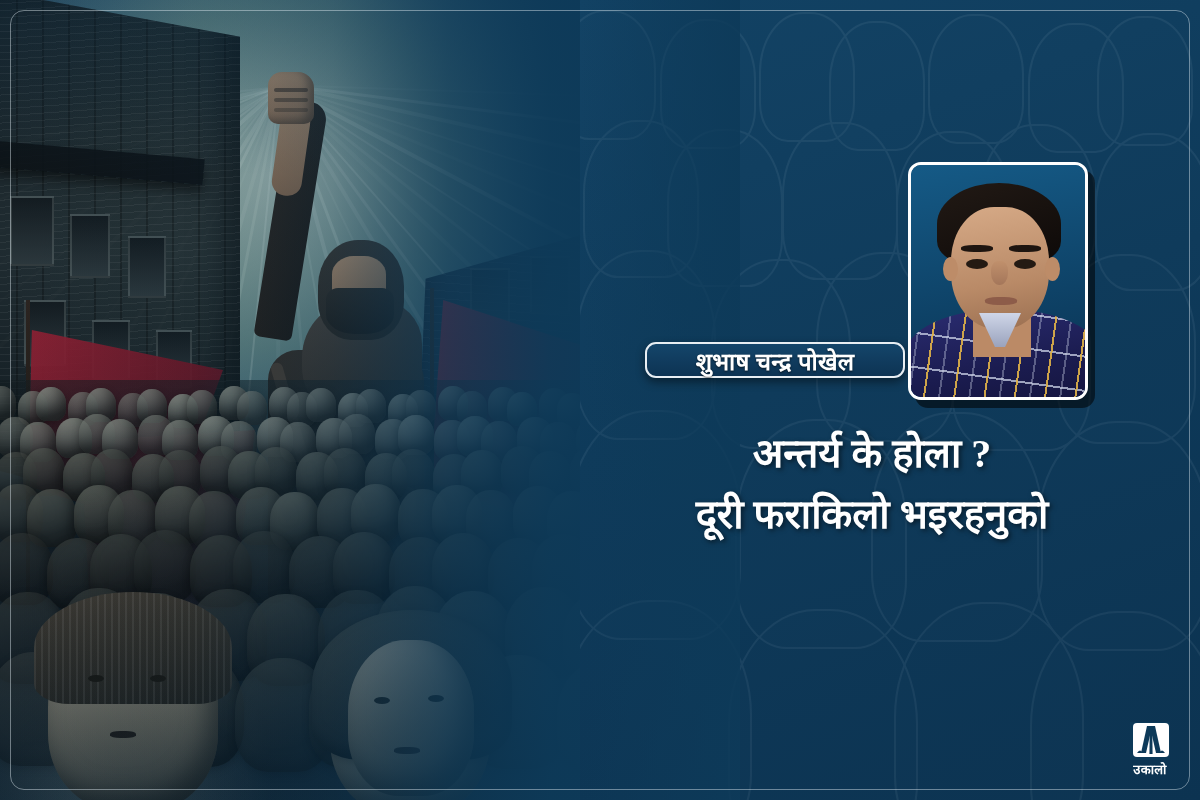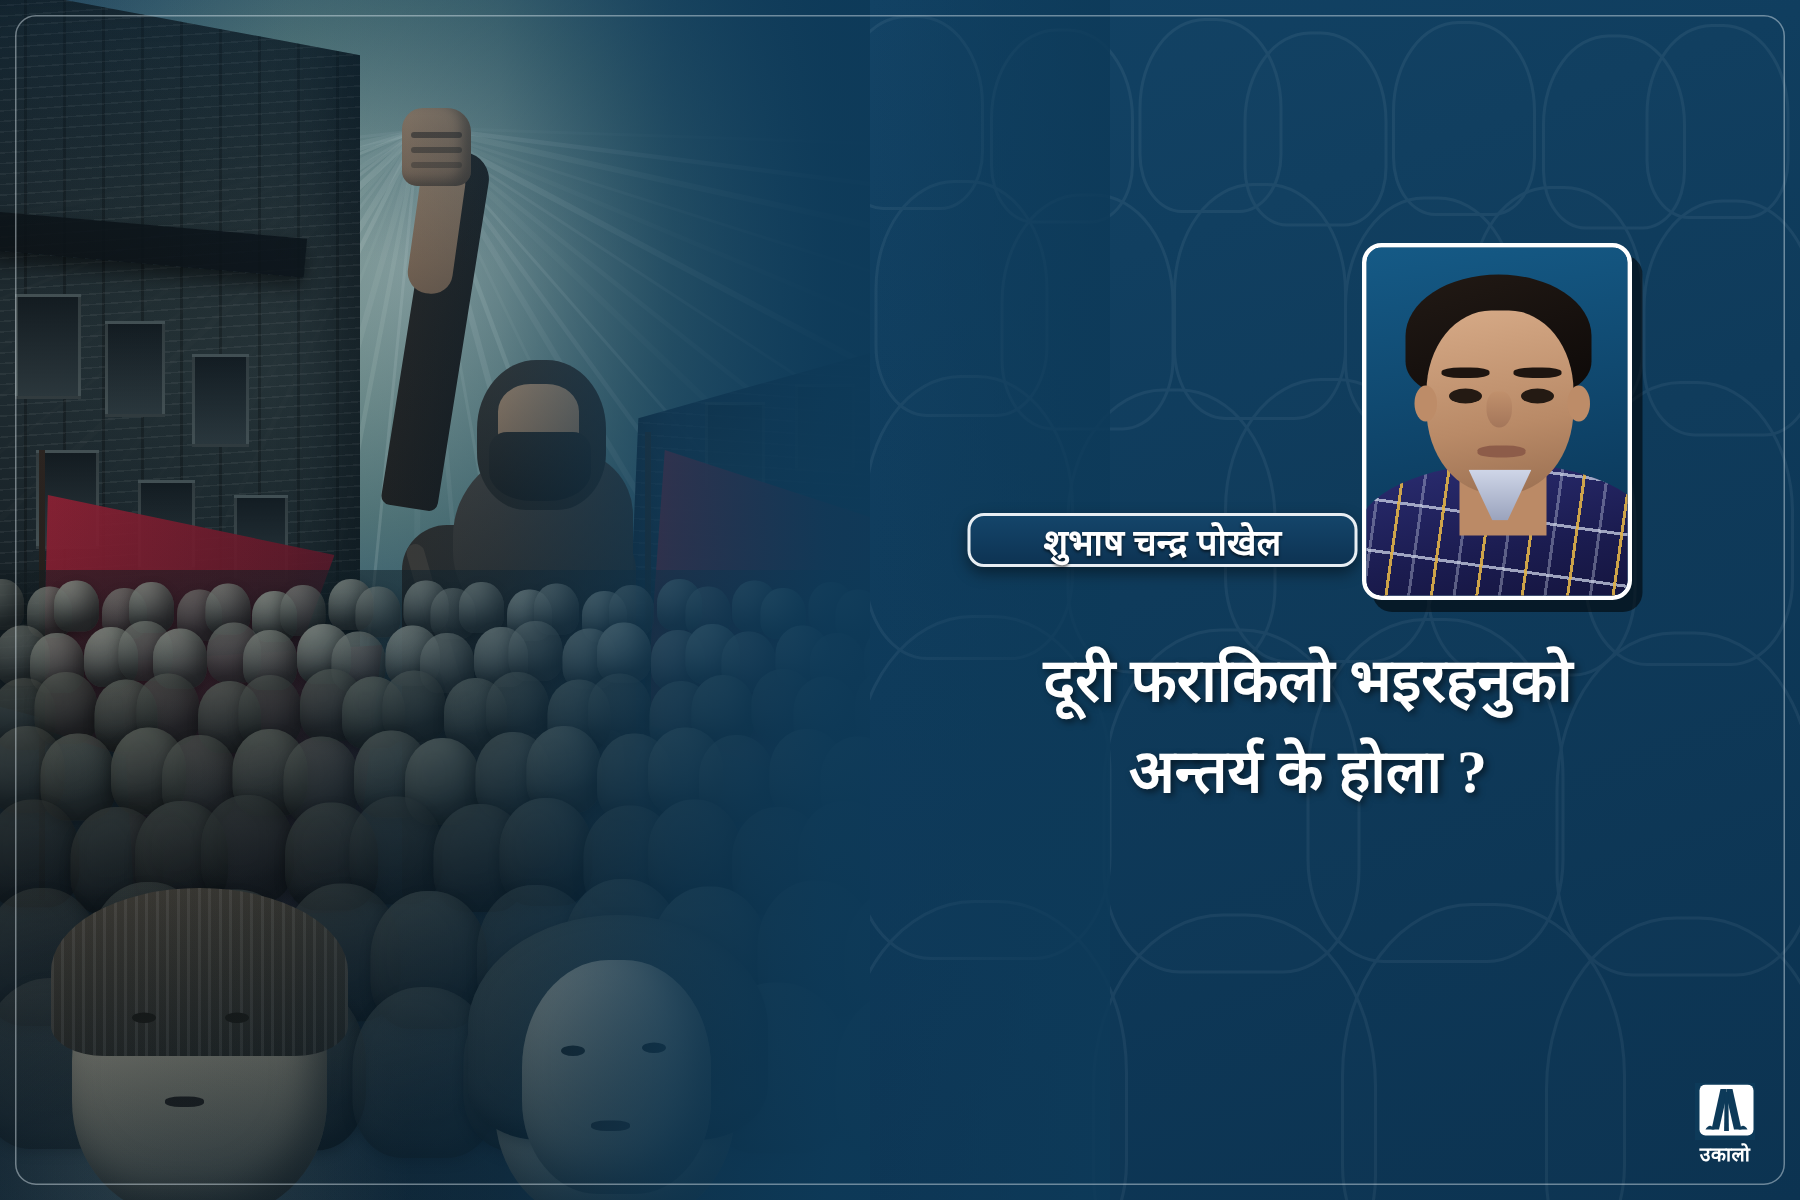--- a/index.html
+++ b/index.html
@@ -570,22 +570,22 @@
     <div class="pr-brow" style="left:50px;top:80px;"></div>
     <div class="pr-brow" style="left:98px;top:80px;"></div>
     <div class="pr-eye" style="left:55px;top:94px;"></div>
     <div class="pr-eye" style="left:103px;top:94px;"></div>
     <div class="pr-nose"></div>
     <div class="pr-mouth"></div>
     <div class="pr-collar"></div>
   </div>
 
   <div class="headline">
+    <span class="ln">अन्तर्य के होला ?</span>
     <span class="ln">दूरी फराकिलो भइरहनुको</span>
-    <span class="ln">अन्तर्य के होला ?</span>
   </div>
 
   <div class="logo">
     <div class="logo-mark">
       <svg width="40" height="38" viewBox="0 0 40 38" aria-hidden="true">
         <rect x="2" y="0" width="36" height="34" rx="4" fill="#ffffff"></rect>
         <path d="M20 3 L24 3 L30 30 L25 30 L20 8 Z" fill="#0d3a59"></path>
         <path d="M20 3 L16 3 L10 30 L15 30 L20 8 Z" fill="#0d3a59"></path>
         <path d="M20 5 L21.2 5 L21.6 31 L18.4 31 L18.8 5 Z" fill="#0d3a59"></path>
         <path d="M6 30 Q9 25 12 30 Z" fill="#0d3a59"></path>

